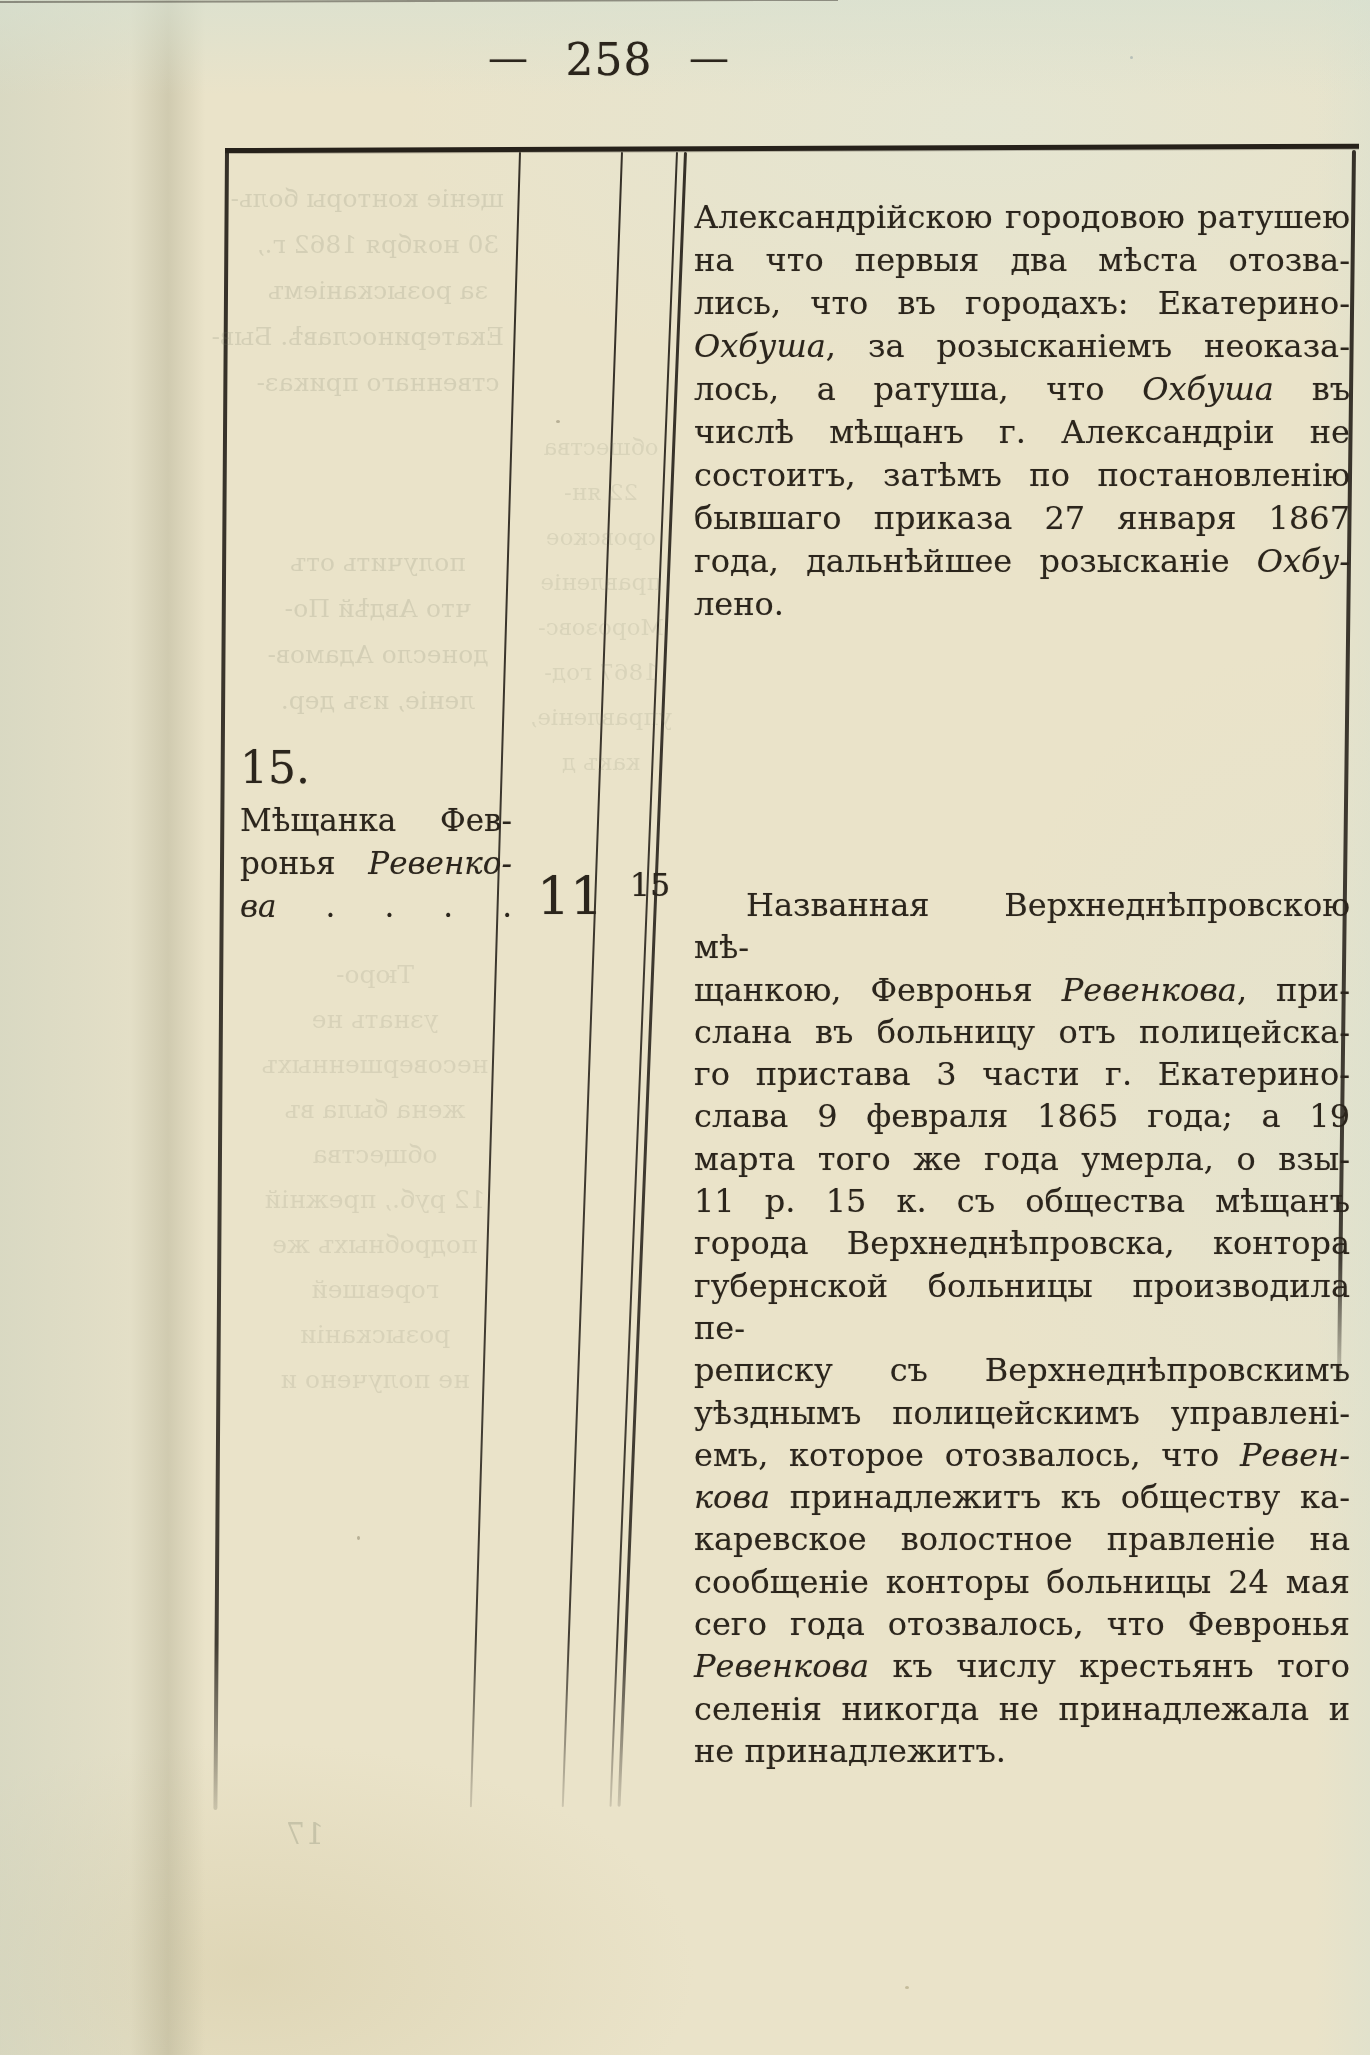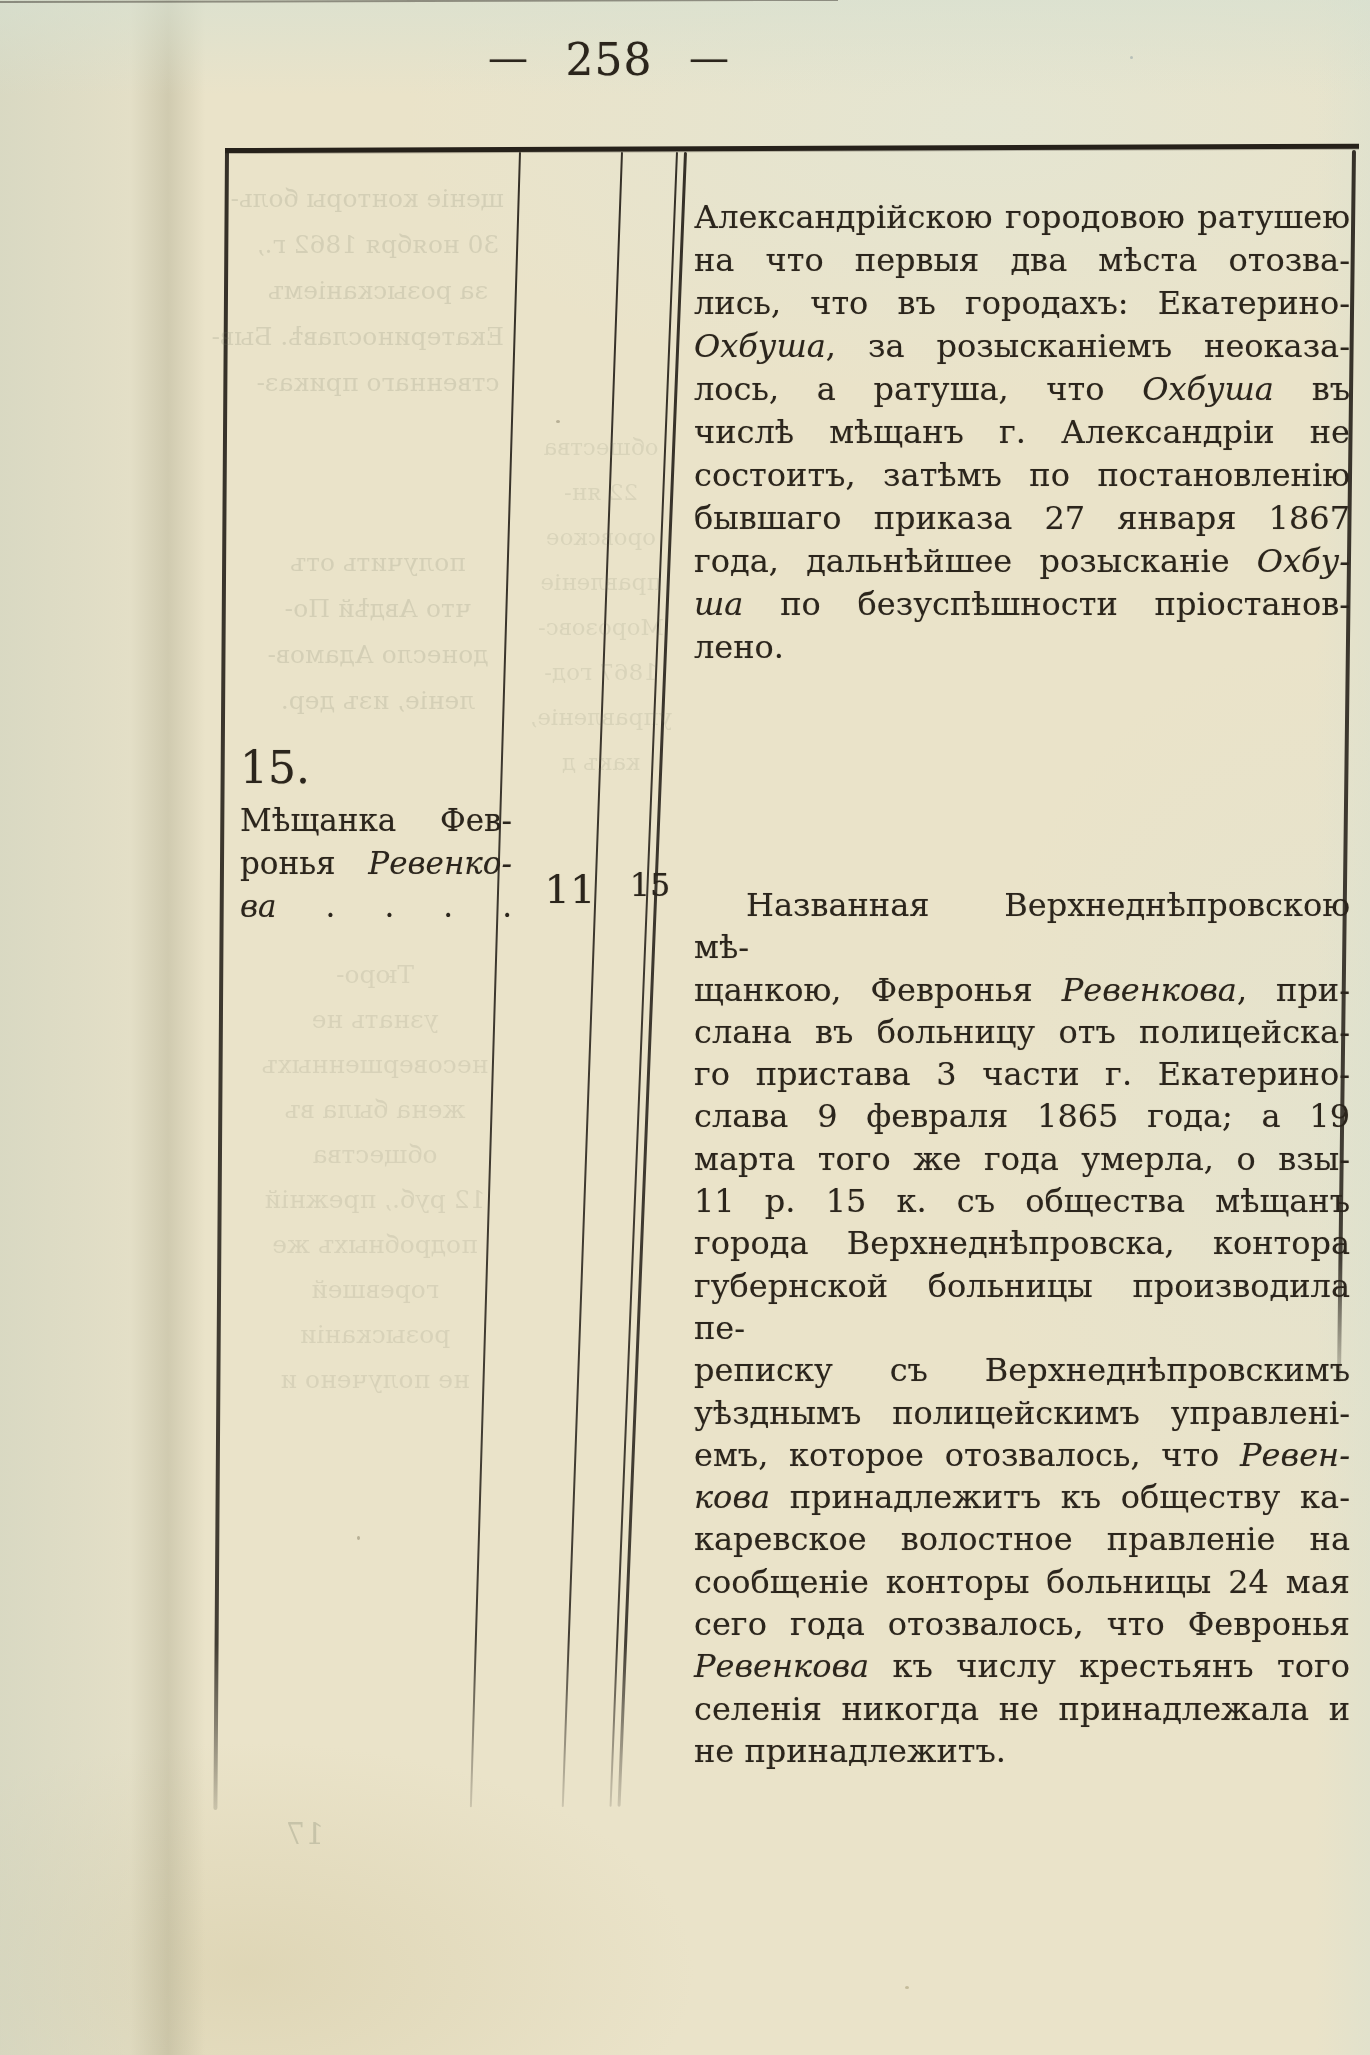--- a/index.html
+++ b/index.html
@@ -40,21 +40,21 @@
   
   .tline{text-align:justify;text-align-last:justify;text-shadow:0 0 1px rgba(43,37,28,.28);}
   .tline.lastline{text-align-last:left;}
   .tline.indent{text-indent:52px;}
   .it{font-style:italic;}
   #para1{left:694px;top:196px;width:656px;font-size:32px;line-height:43px;}
   #para2{left:694px;top:884px;width:656px;font-size:32px;line-height:42.3px;}
   #entry-no{left:240px;top:742px;width:272px;font-size:44px;text-align:left;
     text-shadow:0 0 1px rgba(43,37,28,.4);}
   #entry-name{left:240px;top:799px;width:272px;font-size:31px;line-height:43px;}
-  #rub{left:520px;top:866px;width:100px;font-size:40px;text-align:center;text-shadow:0 0 1px rgba(43,37,28,.4);}
+  #rub{left:520px;top:866px;width:100px;font-size:52px;text-align:center;text-shadow:0 0 1px rgba(43,37,28,.4);}
   #kop{left:624px;top:866px;width:52px;font-size:32px;text-align:center;text-shadow:0 0 1px rgba(43,37,28,.4);}
   
   .ghost{color:#6e735e;}
   .ghost .gline{transform:scaleX(-1);opacity:.17;filter:blur(.6px);text-align:center;white-space:nowrap;}
   #ghost-upper-left{left:252px;top:176px;width:252px;font-size:25px;line-height:46px;}
   #ghost-mid-left{left:252px;top:540px;width:252px;font-size:25px;line-height:46px;}
   #ghost-cols{left:516px;top:425px;width:170px;font-size:23px;line-height:45px;}
   #ghost-cols .gline{opacity:.13;}
   #ghost-lower-left{left:246px;top:952px;width:258px;font-size:25px;line-height:45px;}
   #ghost-lower-left .gline{opacity:.14;}
@@ -135,21 +135,20 @@
 <div class="abs" id="para1">
     <div class="tline"><span>Александрійскою городовою ратушею</span></div>
     <div class="tline"><span>на что первыя два мѣста отозва-</span></div>
     <div class="tline"><span>лись, что въ городахъ: Екатерино-</span></div>
     <div class="tline"><span class="it">Охбуша</span><span>, за розысканіемъ неоказа-</span></div>
     <div class="tline"><span>лось, а ратуша, что </span><span class="it">Охбуша</span><span> въ</span></div>
     <div class="tline"><span>числѣ мѣщанъ г. Александріи не</span></div>
     <div class="tline"><span>состоитъ, затѣмъ по постановленію</span></div>
     <div class="tline"><span>бывшаго приказа 27 января 1867</span></div>
     <div class="tline"><span>года, дальнѣйшее розысканіе </span><span class="it">Охбу-</span></div>
-    <div class="tline"><span class="it">ша</span><span> по безуспѣшности пріостанов-</span></div>
     <div class="tline lastline"><span>лено.</span></div>
   </div>
 <div class="abs" id="para2">
     <div class="tline indent"><span>Названная Верхнеднѣпровскою мѣ-</span></div>
     <div class="tline"><span>щанкою, Февронья </span><span class="it">Ревенкова</span><span>, при-</span></div>
     <div class="tline"><span>слана въ больницу отъ полицейска-</span></div>
     <div class="tline"><span>го пристава 3 части г. Екатерино-</span></div>
     <div class="tline"><span>слава 9 февраля 1865 года; а 19</span></div>
     <div class="tline"><span>марта того же года умерла, о взы-</span></div>
     <div class="tline"><span>11 р. 15 к. съ общества мѣщанъ</span></div>

